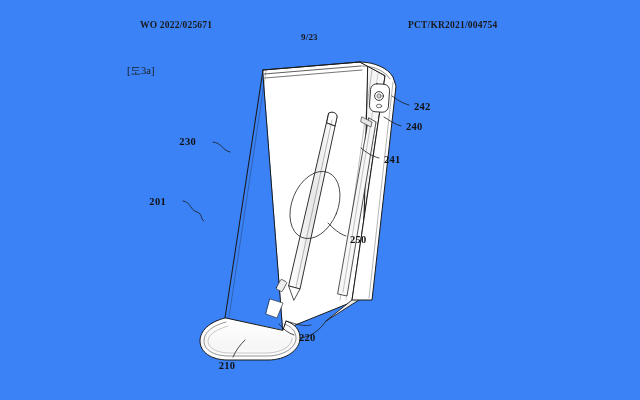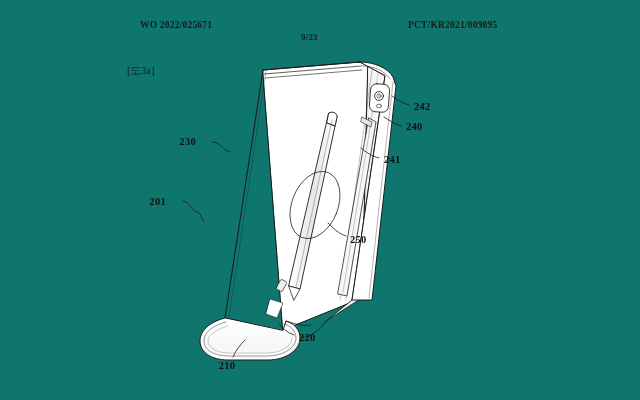--- a/index.html
+++ b/index.html
@@ -12,21 +12,21 @@
     height: 400px;
     position: relative;
     overflow: hidden;
     font-family: "Liberation Serif", serif;
     color: #111111;
   }
 
   #page {
     position: absolute;
     inset: 0;
-    background: #0f766e;
+    background: #3b82f6;
   }
 
   .hdr {
     position: absolute;
     font-family: "Liberation Serif", serif;
     font-weight: bold;
     font-size: 9.5px;
     letter-spacing: 0.2px;
     color: #1a1a1a;
     white-space: nowrap;
@@ -62,21 +62,21 @@
     letter-spacing: 0.3px;
   }
 </style>
 </head>
 <body>
 
 <div id="page">
 
   <div class="hdr" id="hdr-left">WO 2022/025671</div>
 
-  <div class="hdr" id="hdr-right">PCT/KR2021/009895</div>
+  <div class="hdr" id="hdr-right">PCT/KR2021/004754</div>
 
   <div class="hdr" id="hdr-page">9/23</div>
 
   <div id="fig-label">[도3a]</div>
 
   <svg id="drawing" viewBox="0 0 640 400" xmlns="http://www.w3.org/2000/svg">
 
     <defs>
       <linearGradient id="gSide" x1="0" y1="0" x2="1" y2="0">
         <stop offset="0%" stop-color="#ffffff"></stop>

